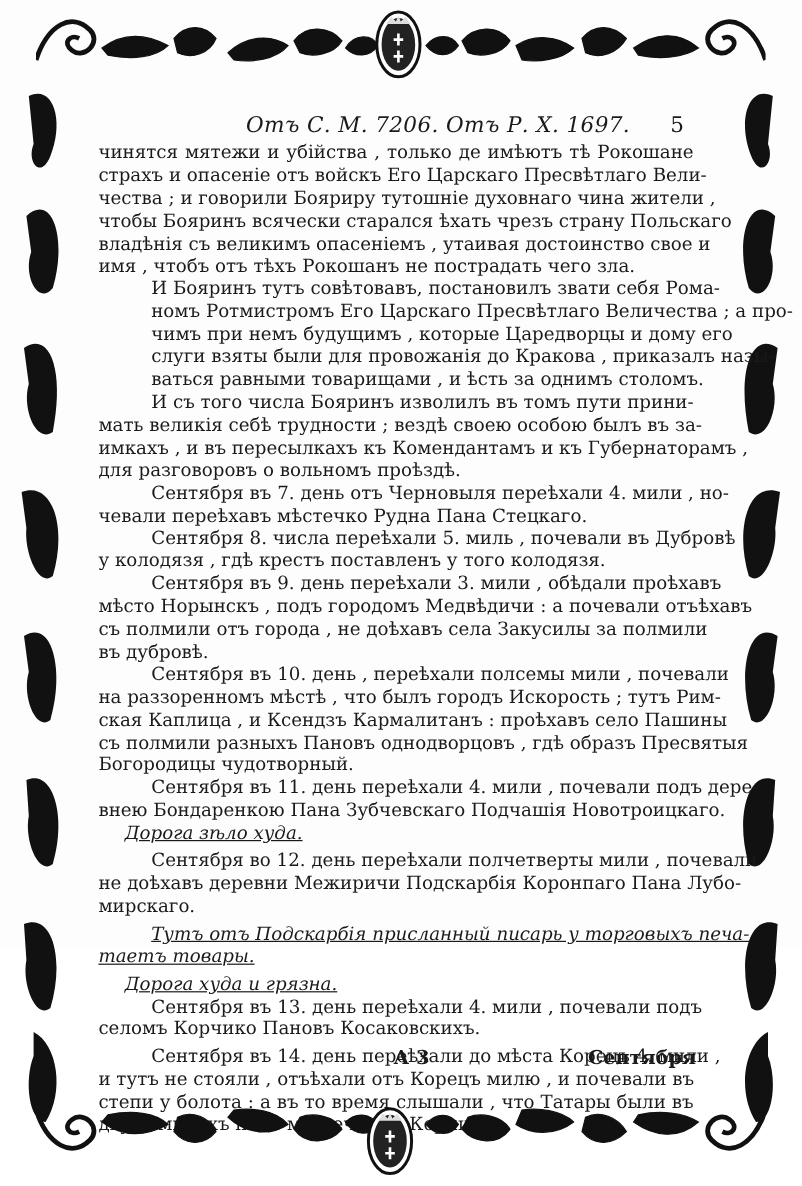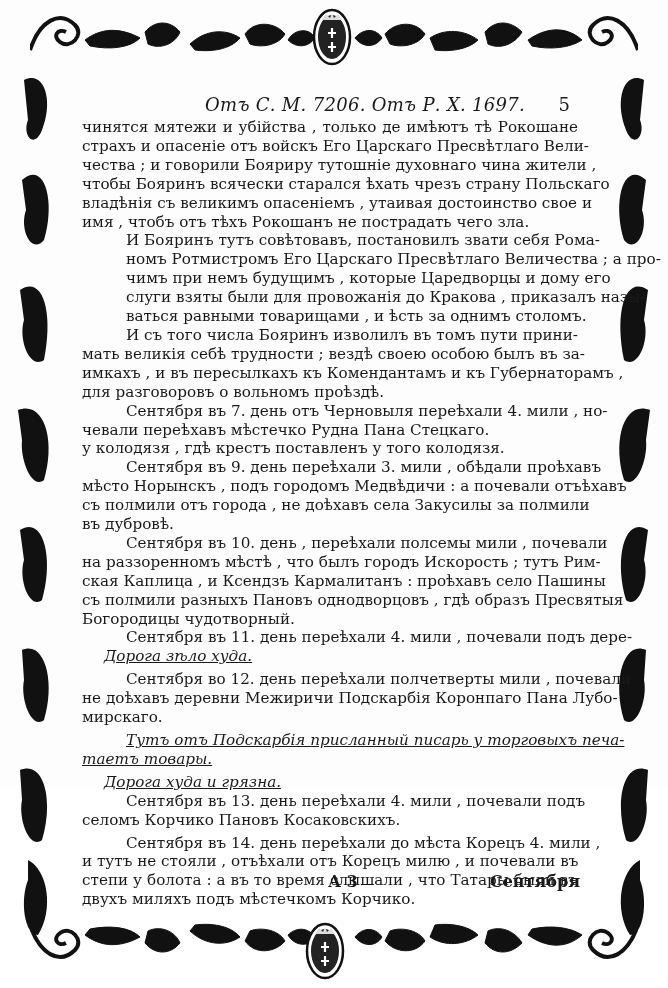--- a/index.html
+++ b/index.html
@@ -125,37 +125,39 @@
       <span class="l" style="text-indent:44px">И съ того числа Бояринъ изволилъ въ томъ пути прини-</span>
       <span class="l">мать великія себѣ трудности ; вездѣ своею особою былъ въ за-</span>
       <span class="l">имкахъ , и въ пересылкахъ къ Комендантамъ и къ Губернаторамъ ,</span>
       <span class="l last">для разговоровъ о вольномъ проѣздѣ.</span>
     </p>
     <p>
       <span class="l" style="text-indent:44px">Сентября въ 7. день отъ Черновыля переѣхали 4. мили , но-</span>
       <span class="l last">чевали переѣхавъ мѣстечко Рудна Пана Стецкаго.</span>
     </p>
     <p>
+      <span class="l" style="text-indent:44px">Сентября 8. числа переѣхали 5. миль , почевали въ Дубровѣ</span>
       <span class="l last">у колодязя , гдѣ крестъ поставленъ у того колодязя.</span>
     </p>
     <p>
       <span class="l" style="text-indent:44px">Сентября въ 9. день переѣхали 3. мили , обѣдали проѣхавъ</span>
       <span class="l">мѣсто Норынскъ , подъ городомъ Медвѣдичи : а почевали отъѣхавъ</span>
       <span class="l">съ полмили отъ города , не доѣхавъ села Закусилы за полмили</span>
       <span class="l last">въ дубровѣ.</span>
     </p>
     <p>
       <span class="l" style="text-indent:44px">Сентября въ 10. день , переѣхали полсемы мили , почевали</span>
       <span class="l">на раззоренномъ мѣстѣ , что былъ городъ Искорость ; тутъ Рим-</span>
       <span class="l">ская Каплица , и Ксендзъ Кармалитанъ : проѣхавъ село Пашины</span>
       <span class="l">съ полмили разныхъ Пановъ однодворцовъ , гдѣ образъ Пресвятыя</span>
       <span class="l last">Богородицы чудотворный.</span>
     </p>
     <p>
       <span class="l" style="text-indent:44px">Сентября въ 11. день переѣхали 4. мили , почевали подъ дере-</span>
+      <span class="l last">внею Бондаренкою Пана Зубчевскаго Подчашія Новотроицкаго.</span>
     </p>
     <p>
       <span class="l last" style="text-indent:22px"><i>Дорога зѣло худа.</i></span>
     </p>
     <p class="gap">
       <span class="l" style="text-indent:44px">Сентября во 12. день переѣхали полчетверты мили , почевали</span>
       <span class="l">не доѣхавъ деревни Межиричи Подскарбія Коронпаго Пана Лубо-</span>
       <span class="l last">мирскаго.</span>
     </p>
     <p class="gap">

